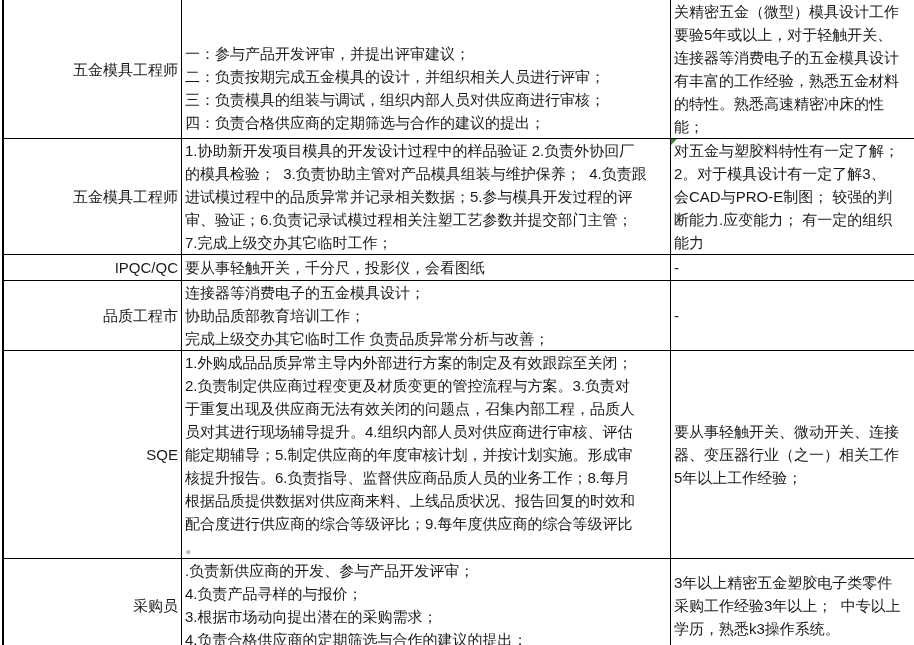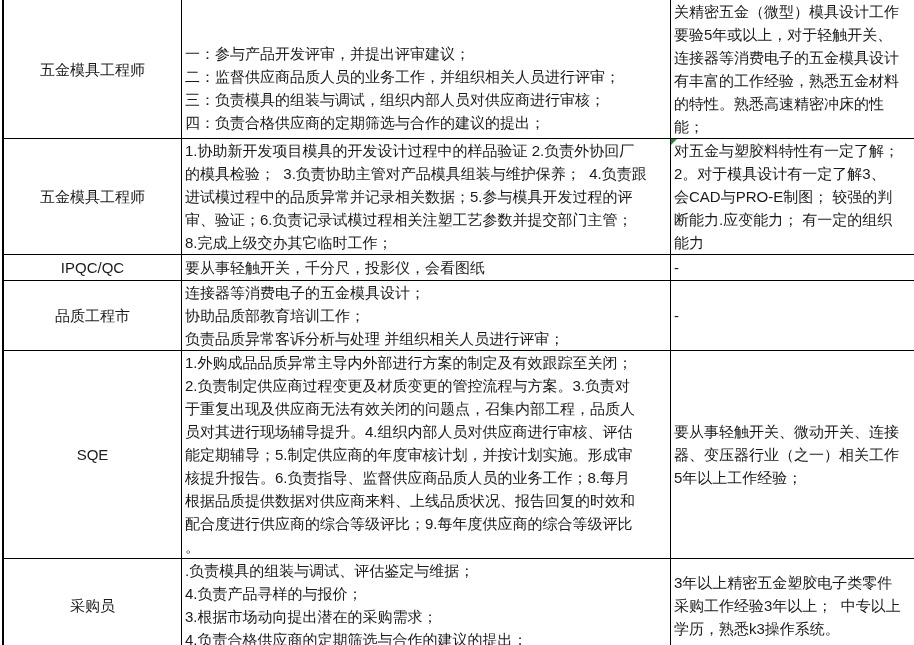--- a/index.html
+++ b/index.html
@@ -1,21 +1,21 @@
 <!DOCTYPE html>
 <html><head>
 <meta charset="utf-8">
 <style>
   html,body{margin:0;padding:0;background:#ffffff;}
   body{width:914px;height:645px;overflow:hidden;
        font-family:"Liberation Sans","DejaVu Sans",sans-serif;
        color:#1a1a1a;font-size:15px;line-height:23px;}
   table.job{border-collapse:collapse;table-layout:fixed;margin-left:2px;width:910px;}
   td{border:1px solid #000;padding:0 3px;vertical-align:top;overflow:hidden;}
-  td.c1{text-align:center;vertical-align:middle;width:171px;}
+  td.c1{text-align:right;vertical-align:middle;width:171px;}
   td.c2{width:482px;}
   td.c3{width:245px;position:relative;}
   tr td{border-top-width:1px;}
   tr.r0 td{border-top:none;}
   td.c1{border-left:2px solid #000;}
   tr.r5 td{border-bottom:2px solid #000;}
   tr.r0{height:137px;} tr.r1{height:115px;} tr.r2{height:26px;}
   tr.r3{height:65px;}  tr.r4{height:208px;} tr.r5{height:85px;}
   .para,.ln{white-space:pre-wrap;word-break:break-all;}
   tr.r0 td.c2{vertical-align:bottom;padding-bottom:4px;}
@@ -27,21 +27,21 @@
 <body>
 
 <table class="job">
   <tbody>
     <tr class="r0">
       <td class="c1">
         <div class="ln">五金模具工程师</div>
       </td>
       <td class="c2">
         <div class="ln">一：参与产品开发评审，并提出评审建议；</div>
-        <div class="ln">二：监督供应商品质人员的业务工作，并组织相关人员进行评审；</div>
+        <div class="ln">二：负责按期完成五金模具的设计，并组织相关人员进行评审；</div>
         <div class="ln">三：负责模具的组装与调试，组织内部人员对供应商进行审核；</div>
         <div class="ln">四：负责合格供应商的定期筛选与合作的建议的提出；</div>
       </td>
       <td class="c3">
         <div class="para">关精密五金（微型）模具设计工作
 要验5年或以上，对于轻触开关、
 连接器等消费电子的五金模具设计
 有丰富的工作经验，熟悉五金材料
 的特性。熟悉高速精密冲床的性
 能；</div>
@@ -50,21 +50,21 @@
 
     <tr class="r1">
       <td class="c1">
         <div class="ln">五金模具工程师</div>
       </td>
       <td class="c2">
         <div class="para">1.协助新开发项目模具的开发设计过程中的样品验证 2.负责外协回厂
 的模具检验；  3.负责协助主管对产品模具组装与维护保养；  4.负责跟
 进试模过程中的品质异常并记录相关数据；5.参与模具开发过程的评
 审、验证；6.负责记录试模过程相关注塑工艺参数并提交部门主管；
-8.完成上级交办其它临时工作；</div>
+7.完成上级交办其它临时工作；</div>
       </td>
       <td class="c3">
         <span class="err-tri"></span>
         <div class="para">对五金与塑胶料特性有一定了解；
 2。对于模具设计有一定了解3、
 会CAD与PRO-E制图； 较强的判
 断能力.应变能力； 有一定的组织
 能力</div>
       </td>
     </tr>
@@ -81,21 +81,21 @@
       </td>
     </tr>
 
     <tr class="r3">
       <td class="c1">
         <div class="ln">品质工程市</div>
       </td>
       <td class="c2">
         <div class="ln">连接器等消费电子的五金模具设计；</div>
         <div class="ln">协助品质部教育培训工作；</div>
-        <div class="ln">负责品质异常客诉分析与处理 并组织相关人员进行评审；</div>
+        <div class="ln">完成上级交办其它临时工作 负责品质异常分析与改善；</div>
       </td>
       <td class="c3 vmid">
         <div class="para">-</div>
       </td>
     </tr>
 
     <tr class="r4">
       <td class="c1">
         <div class="ln">SQE</div>
       </td>
@@ -115,21 +115,21 @@
 器、变压器行业（之一）相关工作
 5年以上工作经验；</div>
       </td>
     </tr>
 
     <tr class="r5">
       <td class="c1">
         <div class="ln">采购员</div>
       </td>
       <td class="c2">
-        <div class="ln">.负责模具的组装与调试、评估鉴定与维据；</div>
+        <div class="ln">.负责新供应商的开发、参与产品开发评审；</div>
         <div class="ln">4.负责产品寻样的与报价；</div>
         <div class="ln">3.根据市场动向提出潜在的采购需求；</div>
         <div class="ln">4.负责合格供应商的定期筛选与合作的建议的提出；</div>
       </td>
       <td class="c3 vmid">
         <div class="para">3年以上精密五金塑胶电子类零件
 采购工作经验3年以上；  中专以上
 学历，熟悉k3操作系统。</div>
       </td>
     </tr>

